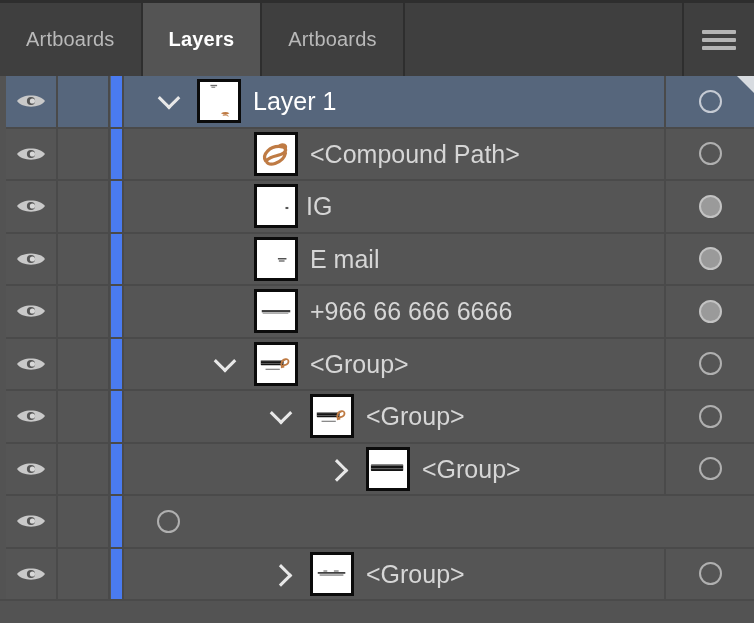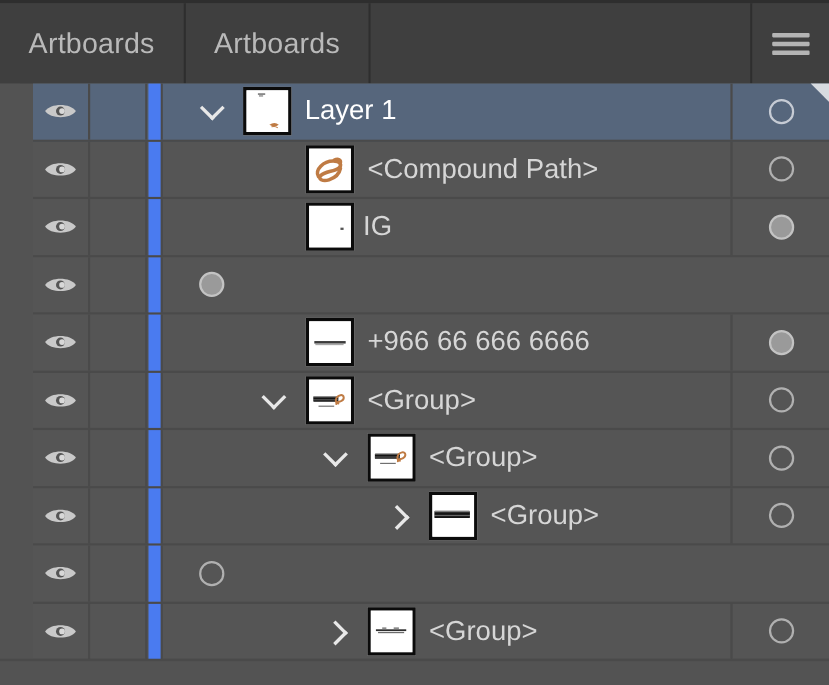--- a/index.html
+++ b/index.html
@@ -32,21 +32,21 @@
     display: flex;
     align-items: stretch;
     border-top: 3px solid #2e2e2e;
     box-sizing: border-box;
   }
   .tab {
     display: flex;
     align-items: center;
     justify-content: center;
     padding: 0 26px;
-    font-size: 26px;
+    font-size: 20px;
     letter-spacing: 0.2px;
     color: #b9b9b9;
     background: #3f3f3f;
     border-right: 2px solid #2e2e2e;
     box-sizing: border-box;
     cursor: default;
     user-select: none;
     white-space: nowrap;
   }
   .tab.active {
@@ -77,21 +77,21 @@
     display: block;
     height: 4px;
     background: #b4b4b4;
     border-radius: 1px;
   }
 
   
   #listwrap {
     position: relative;
     background: #535353;
-    padding-left: 30px;
+    padding-left: 6px;
     box-sizing: border-box;
     height: 547px;
   }
   #list {
     position: relative;
     background: #535353;
   }
 
   .row {
     position: relative;
@@ -252,20 +252,21 @@
     background: #4b4b4b;
   }
 </style>
 </head>
 <body>
 
 <div id="panel">
 
   <div id="tabbar">
     <div class="tab">Artboards</div>
+    <div class="tab active">Layers</div>
     <div class="tab">Artboards</div>
     <div id="tabfill"></div>
     <div id="tabmenu">
       <span class="hamburger">
         <i></i>
           <i></i>
           <i></i>
       </span>
     </div>
   </div>
@@ -371,20 +372,32 @@
                 <path d="M1 9 C6 1.5 24 1.5 29 9 C24 16.5 6 16.5 1 9 Z" fill="#c9c9c9"></path>
                 <circle cx="15" cy="9" r="4.1" fill="#555555"></circle>
                 <circle cx="16.4" cy="9" r="2.6" fill="#d8d8d8"></circle>
               </svg>
             </span>
           </div>
           <div class="col-lock"></div>
           <div class="col-strip">
             <div class="strip" style="background: rgb(74, 123, 240);"></div>
           </div>
+          <div class="col-main">
+            <div class="thumb" style="left: 130px;">
+              <svg viewBox="0 0 40 40" preserveAspectRatio="none">
+                <rect x="0" y="0" width="40" height="40" fill="#fff"></rect>
+                <g fill="#4a4a4a">
+                  <rect x="22" y="19" width="9" height="1.5"></rect>
+                  <rect x="23" y="21.5" width="6" height="1.2"></rect>
+                </g>
+              </svg>
+            </div>
+            <div class="rowlabel" style="left: 186px;">E mail</div>
+          </div>
           <div class="col-target">
             <div class="targetdot filled"></div>
           </div>
         </div>
         <div class="row">
           <div class="col-eye">
             <span>
               <svg class="eye" viewBox="0 0 30 18">
                 <path d="M1 9 C6 1.5 24 1.5 29 9 C24 16.5 6 16.5 1 9 Z" fill="#c9c9c9"></path>
                 <circle cx="15" cy="9" r="4.1" fill="#555555"></circle>

